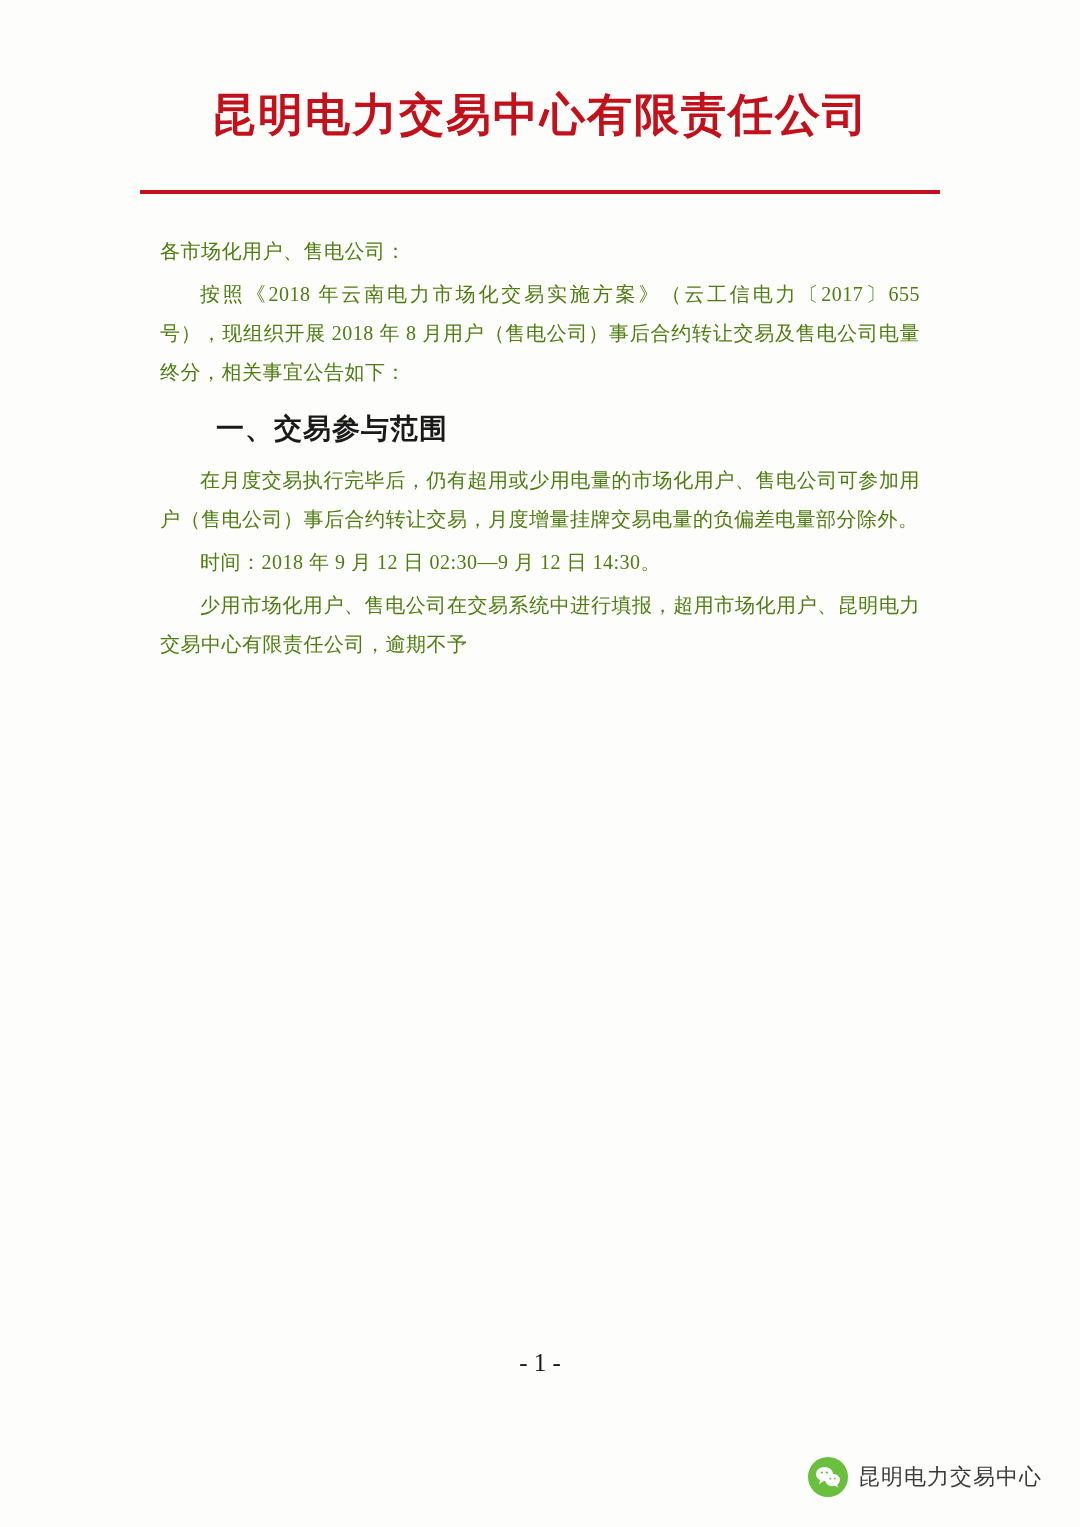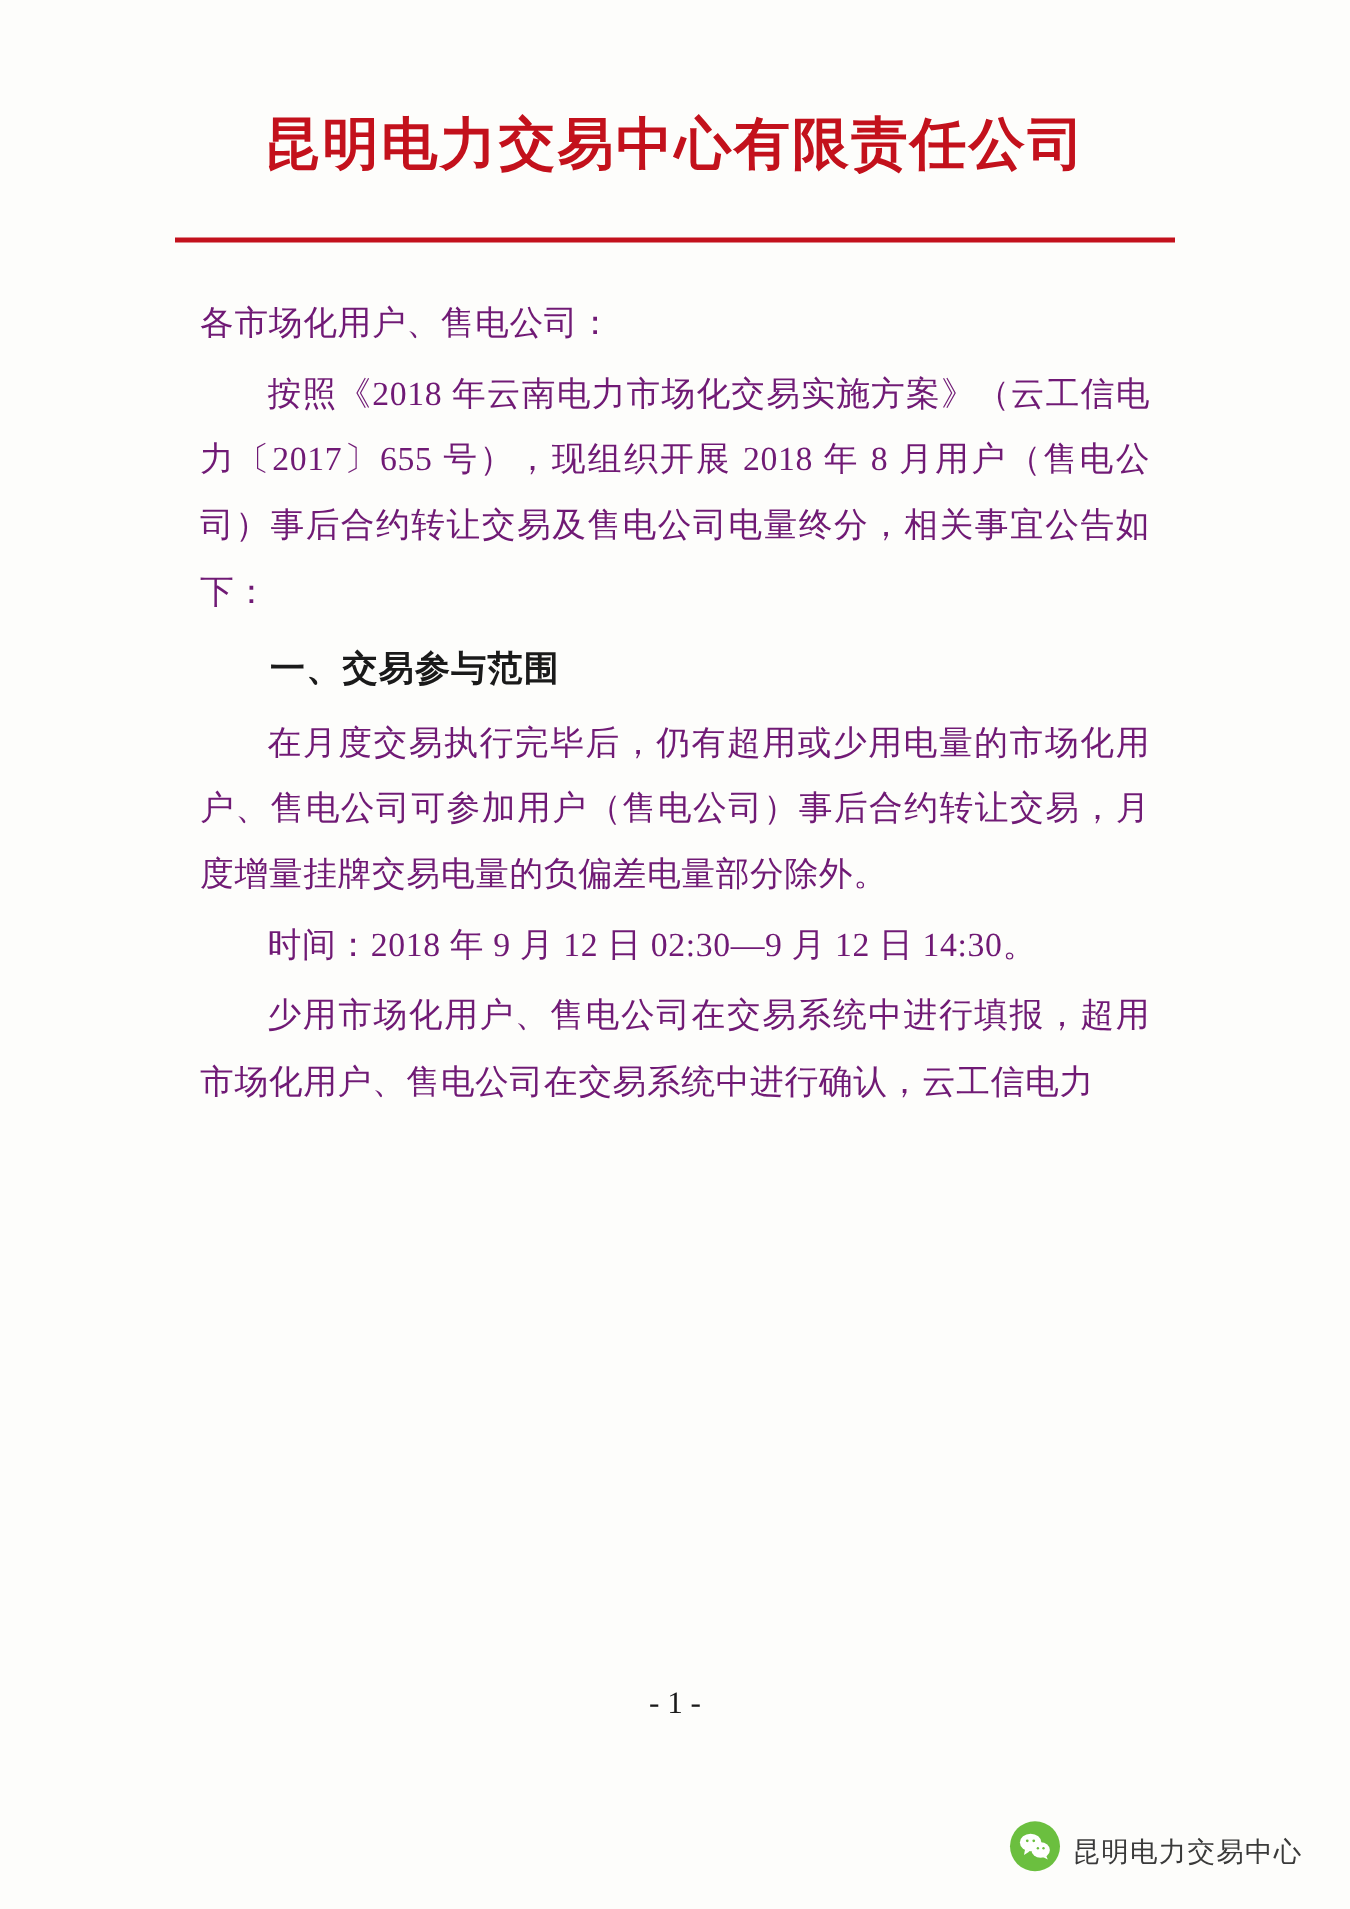--- a/index.html
+++ b/index.html
@@ -58,27 +58,27 @@
   .doc-title .tline {
     display: block;
   }
 
   
   .body-wrap {
     margin: 38px auto 0 auto;
     width: 760px;
   }
   p.para {
-    font-size: 27px;
+    font-size: 20px;
     line-height: 1.95;
     margin: 0 0 4px 0;
     text-align: justify;
     text-justify: inter-ideograph;
     letter-spacing: 0.5px;
-    color: #701a75;
+    color: #4d7c0f;
   }
   p.indent {
     text-indent: 2em;
   }
   p.section-head {
     font-size: 28px;
     font-weight: bold;
     text-indent: 2em;
     margin: 10px 0 4px 0;
     line-height: 1.95;
@@ -95,21 +95,21 @@
     font-size: 25px;
     color: #1a1a1a;
   }
 
   
   .footer-badge {
     position: absolute;
     right: 38px;
     bottom: 30px;
     display: flex;
-    align-items: flex-end;
+    align-items: center;
     gap: 10px;
   }
   .wechat-icon {
     width: 40px;
     height: 40px;
     border-radius: 50%;
     background: #6bbf3f;
     display: inline-flex;
     align-items: center;
     justify-content: center;
@@ -137,21 +137,21 @@
   <div class="body-wrap">
 
     <p class="para">各市场化用户、售电公司：</p>
 
     <p class="para indent">按照《2018 年云南电力市场化交易实施方案》（云工信电力〔2017〕655 号），现组织开展 2018 年 8 月用户（售电公司）事后合约转让交易及售电公司电量终分，相关事宜公告如下：</p>
 
     <p class="section-head">一、交易参与范围</p>
     <p class="para indent">在月度交易执行完毕后，仍有超用或少用电量的市场化用户、售电公司可参加用户（售电公司）事后合约转让交易，月度增量挂牌交易电量的负偏差电量部分除外。</p>
 
     <p class="para indent">时间：2018 年 9 月 12 日 02:30—9 月 12 日 14:30。</p>
-    <p class="para indent">少用市场化用户、售电公司在交易系统中进行填报，超用市场化用户、售电公司在交易系统中进行确认，云工信电力</p>
+    <p class="para indent">少用市场化用户、售电公司在交易系统中进行填报，超用市场化用户、昆明电力交易中心有限责任公司，逾期不予</p>
 
   </div>
 
   <div class="page-number">- 1 -</div>
 
   <div class="footer-badge">
     <span class="wechat-icon">
       <svg width="26" height="22" viewBox="0 0 26 22" aria-hidden="true">
         <ellipse cx="9.5" cy="8" rx="8.6" ry="7" fill="#ffffff"></ellipse>
         <polygon points="5,13.5 4.2,18 8.6,15.2" fill="#ffffff"></polygon>

